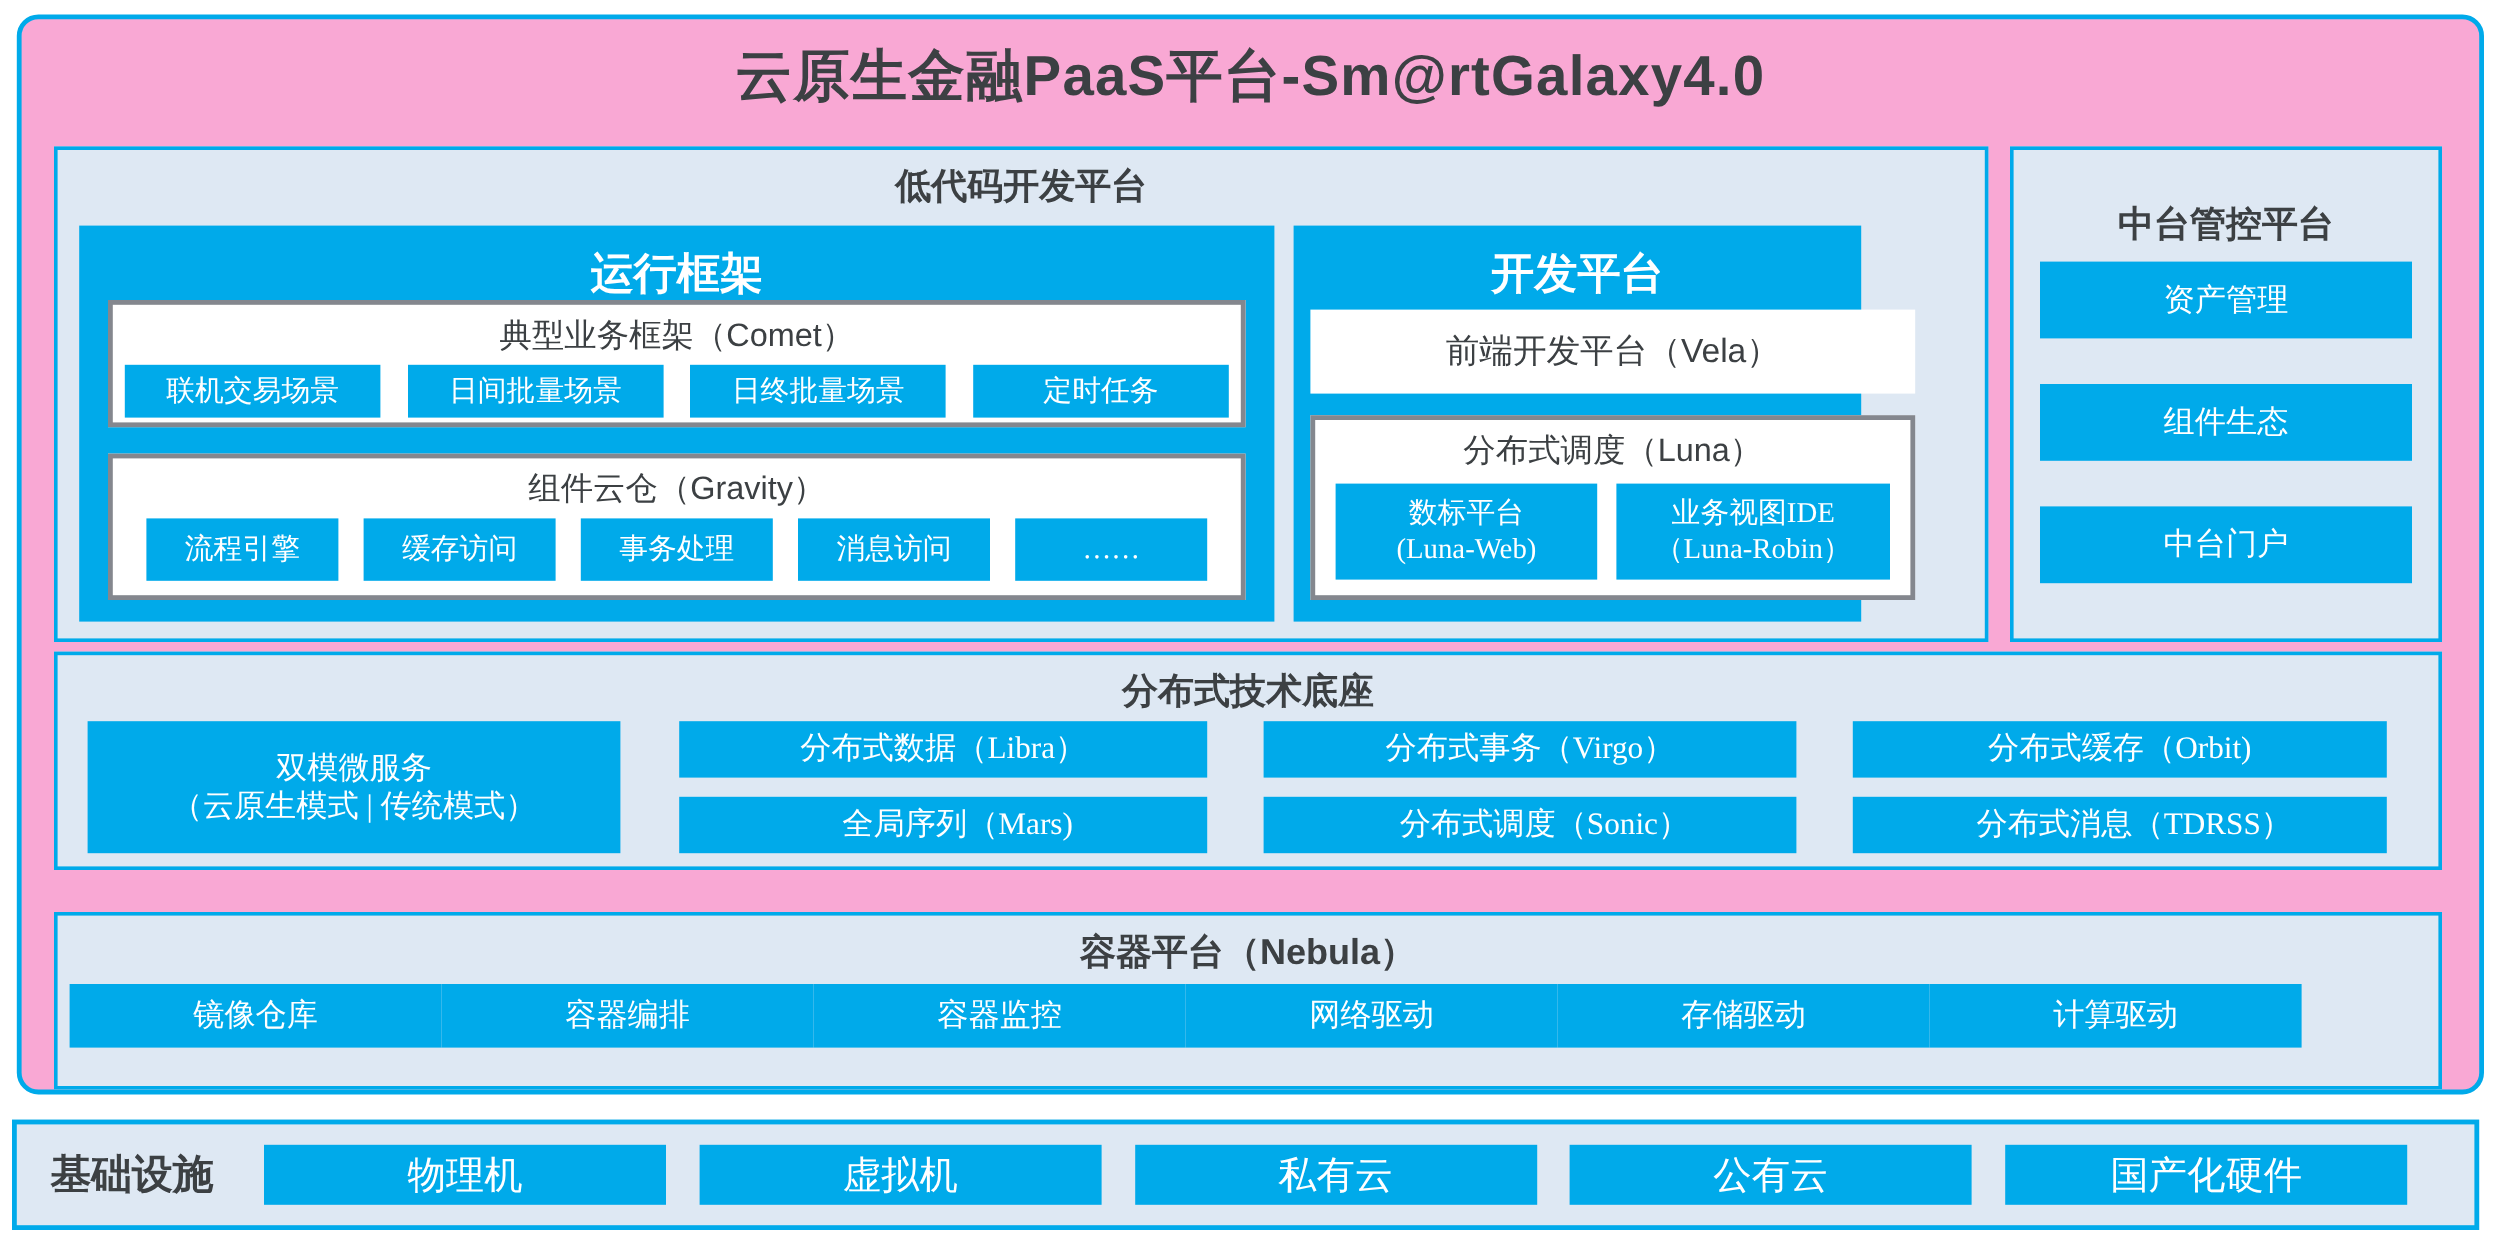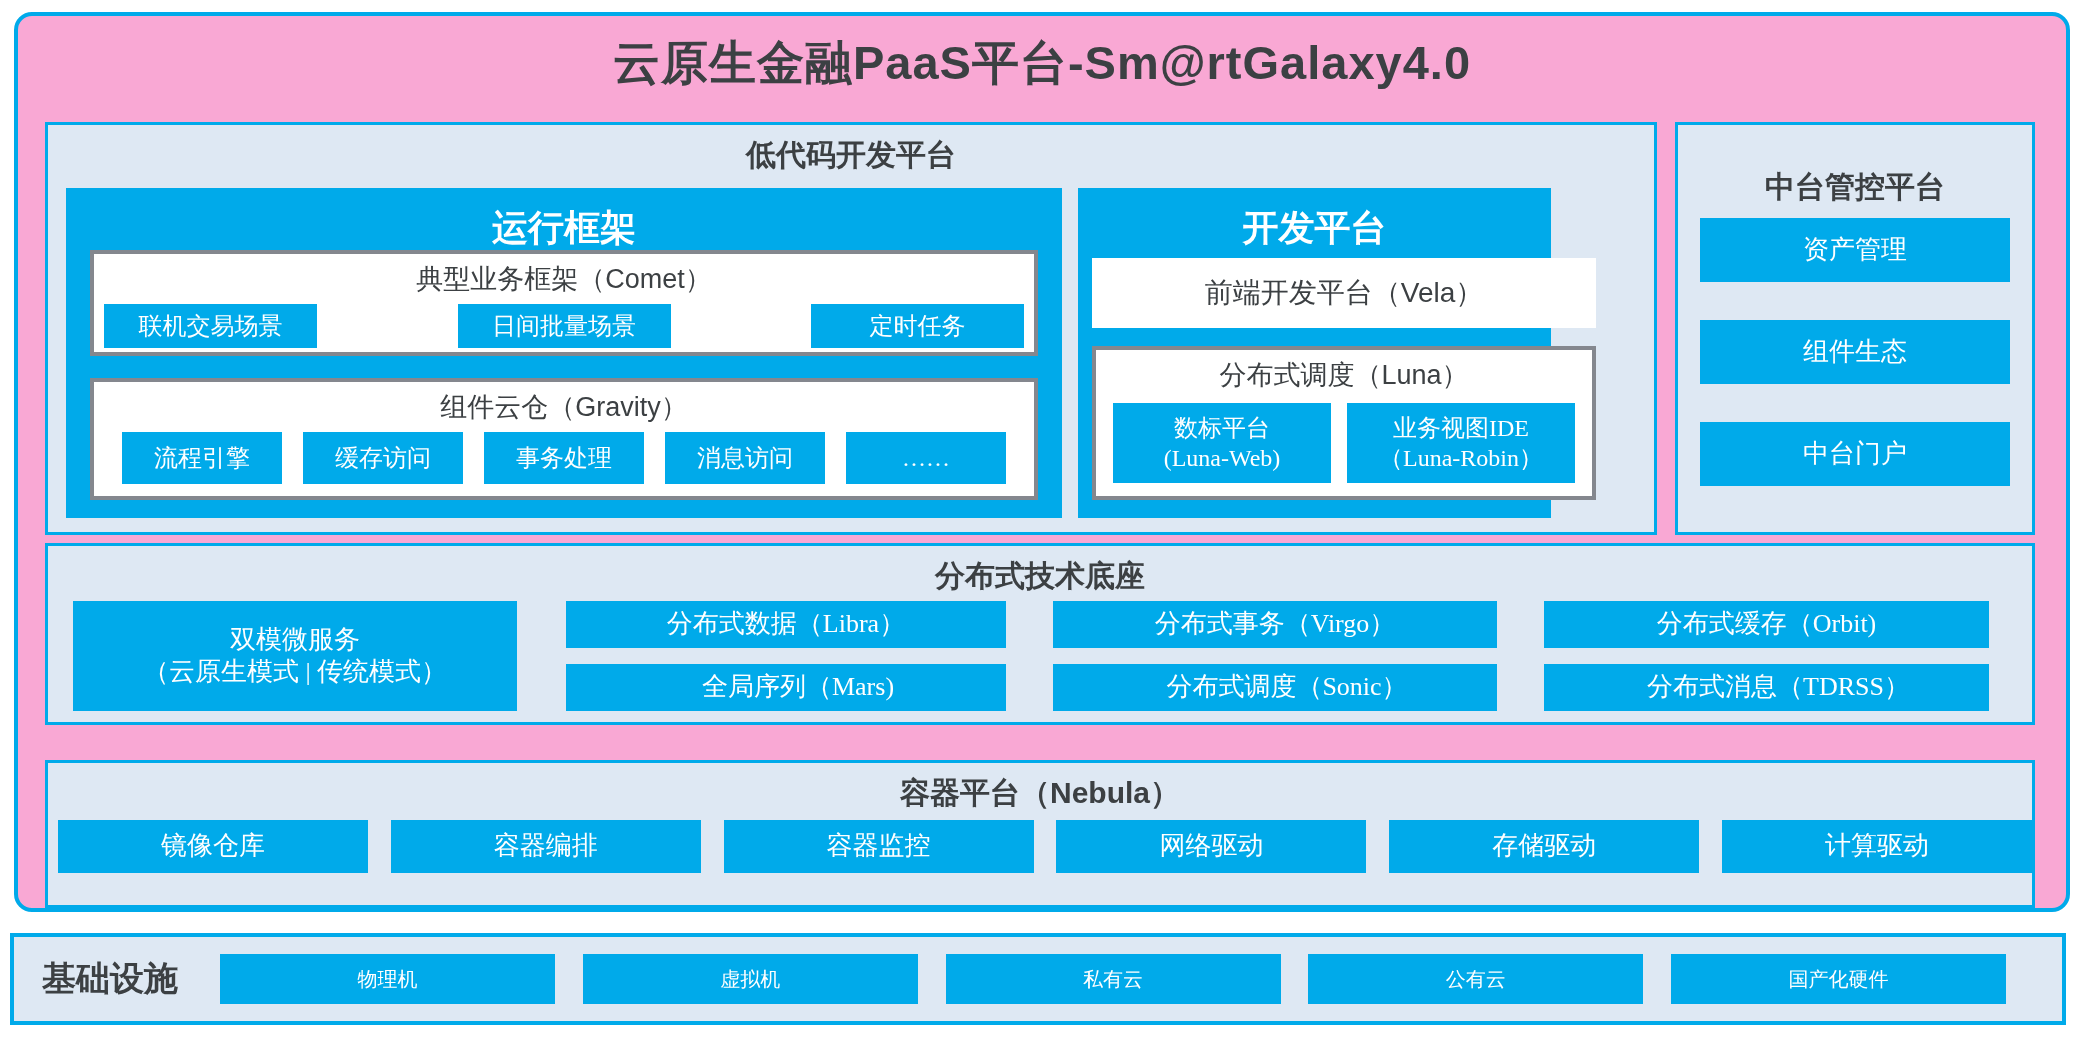--- a/index.html
+++ b/index.html
@@ -74,49 +74,50 @@
   .mid-btn-3{top:297px;}
 
   .dist-dual{position:absolute;left:25px;top:55px;width:444px;height:110px;font-size:26px;flex-direction:column;}
   .dist-btn{position:absolute;height:47px;font-size:26px;}
   .dist-a{left:518px;width:440px;}
   .dist-b{left:1005px;width:444px;}
   .dist-c{left:1496px;width:445px;}
   .dist-r1{top:55px;}
   .dist-r2{top:118px;padding-left:24px;}
 
-  .container-row{position:absolute;left:10px;right:0;top:57px;display:flex;justify-content:space-between;}
+  .container-row{position:absolute;left:10px;right:0;top:57px;display:flex;}
   .container-row .btn{width:310px;height:53px;font-size:26px;}
 
   .infra-bar{
     position:absolute;left:10px;top:933px;width:2056px;height:92px;
     background:var(--panel-bg);border:4px solid var(--accent);
     display:flex;align-items:center;
   }
   .infra-label{font-size:34px;font-weight:bold;color:#3c4043;margin-left:28px;white-space:nowrap;}
   .infra-row{flex:1;display:flex;justify-content:space-between;margin-left:42px;margin-right:56px;}
-  .infra-row .btn{width:335px;height:50px;font-size:20px;}
+  .infra-row .btn{width:335px;height:50px;font-size:32px;}
 </style>
 </head>
 <body>
 
 <div class="outer">
   <div class="main-title">云原生金融PaaS平台-Sm@rtGalaxy4.0</div>
 
   <div class="panel panel-lowcode">
     <div class="panel-title">低代码开发平台</div>
 
     <div class="block block-runtime">
       <div class="block-title">运行框架</div>
 
       <div class="whitebox gray-bordered box-comet">
         <div class="box-title">典型业务框架（Comet）</div>
         <div class="comet-row">
           <div class="btn">联机交易场景</div>
           <div class="btn">日间批量场景</div>
+          <div class="btn">日终批量场景</div>
           <div class="btn">定时任务</div>
         </div>
       </div>
 
       <div class="whitebox gray-bordered box-gravity">
         <div class="box-title">组件云仓（Gravity）</div>
         <div class="gravity-row">
           <div class="btn">流程引擎</div>
           <div class="btn">缓存访问</div>
           <div class="btn">事务处理</div>

